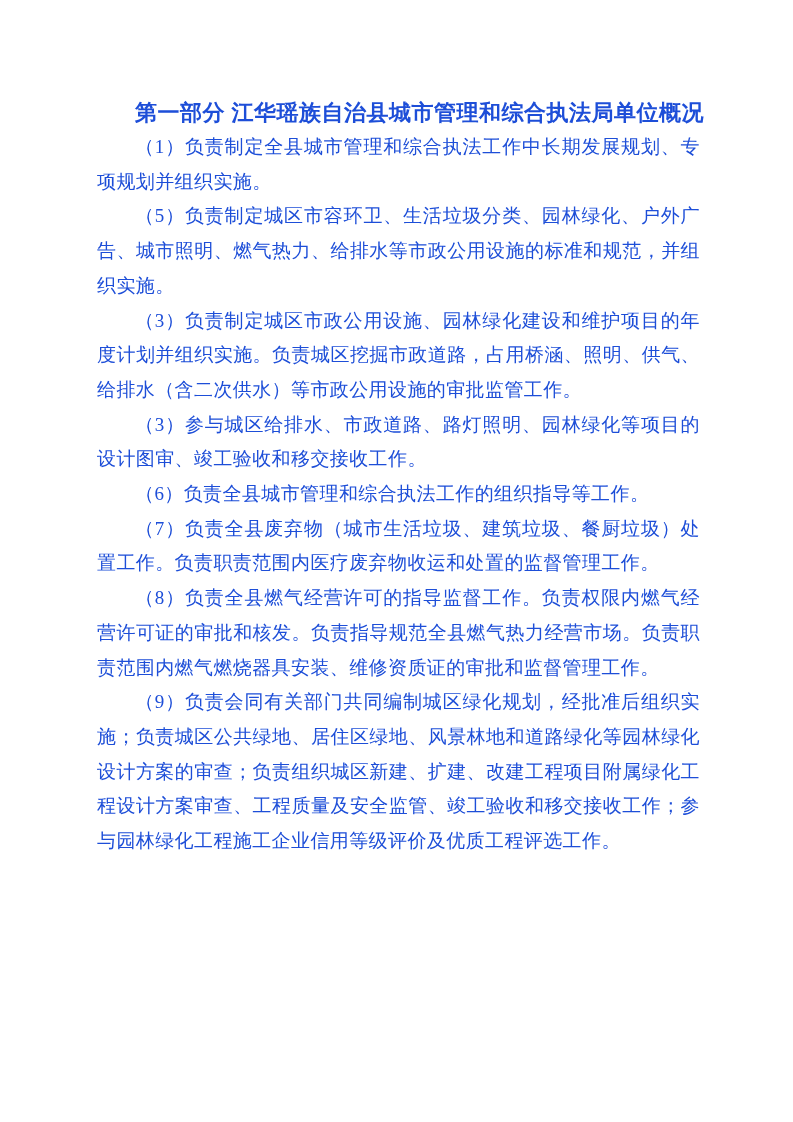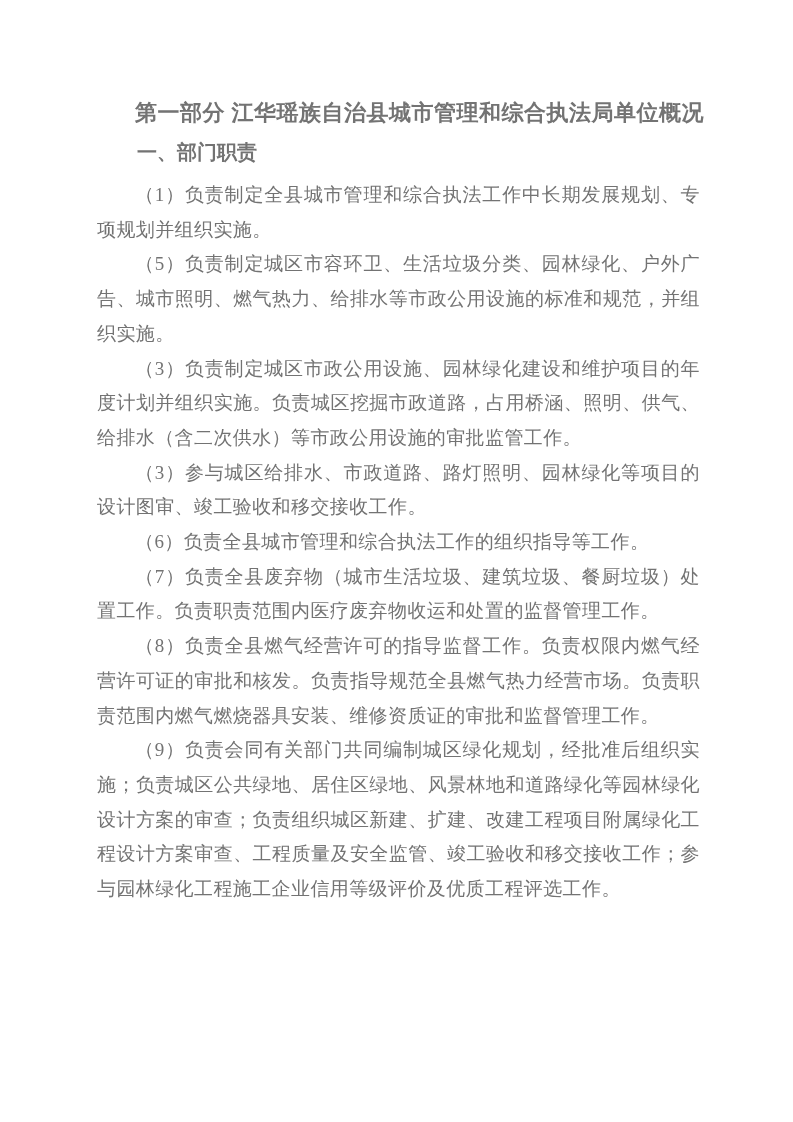--- a/index.html
+++ b/index.html
@@ -6,21 +6,21 @@
   html, body {
     width: 793px;
     height: 1122px;
     background: #ffffff;
     overflow: hidden;
   }
   .page {
     width: 793px;
     height: 1122px;
     background: #ffffff;
-    color: #737373;
+    color: #1d4ed8;
     padding: 96px 93px 0 97px;
     font-family: "Liberation Serif", "DejaVu Serif", serif;
   }
   .doc-title {
     font-family: "Liberation Sans", "DejaVu Sans", sans-serif;
     font-weight: bold;
     font-size: 22px;
     line-height: 34px;
     margin-left: 38px;
     letter-spacing: 0.5px;
@@ -42,21 +42,20 @@
     text-justify: inter-character;
     text-indent: 2em;
     letter-spacing: 0.4px;
   }
 </style>
 </head>
 <body>
 
 <div class="page">
   <h1 class="doc-title">第一部分 江华瑶族自治县城市管理和综合执法局单位概况</h1>
-  <h2 class="section-heading">一、部门职责</h2>
   <div class="body-text">
     <p>（1）负责制定全县城市管理和综合执法工作中长期发展规划、专项规划并组织实施。</p>
     <p>（5）负责制定城区市容环卫、生活垃圾分类、园林绿化、户外广告、城市照明、燃气热力、给排水等市政公用设施的标准和规范，并组织实施。</p>
     <p>（3）负责制定城区市政公用设施、园林绿化建设和维护项目的年度计划并组织实施。负责城区挖掘市政道路，占用桥涵、照明、供气、给排水（含二次供水）等市政公用设施的审批监管工作。</p>
     <p>（3）参与城区给排水、市政道路、路灯照明、园林绿化等项目的设计图审、竣工验收和移交接收工作。</p>
     <p>（6）负责全县城市管理和综合执法工作的组织指导等工作。</p>
     <p>（7）负责全县废弃物（城市生活垃圾、建筑垃圾、餐厨垃圾）处置工作。负责职责范围内医疗废弃物收运和处置的监督管理工作。</p>
     <p>（8）负责全县燃气经营许可的指导监督工作。负责权限内燃气经营许可证的审批和核发。负责指导规范全县燃气热力经营市场。负责职责范围内燃气燃烧器具安装、维修资质证的审批和监督管理工作。</p>
     <p>（9）负责会同有关部门共同编制城区绿化规划，经批准后组织实施；负责城区公共绿地、居住区绿地、风景林地和道路绿化等园林绿化设计方案的审查；负责组织城区新建、扩建、改建工程项目附属绿化工程设计方案审查、工程质量及安全监管、竣工验收和移交接收工作；参与园林绿化工程施工企业信用等级评价及优质工程评选工作。</p>
   </div>

